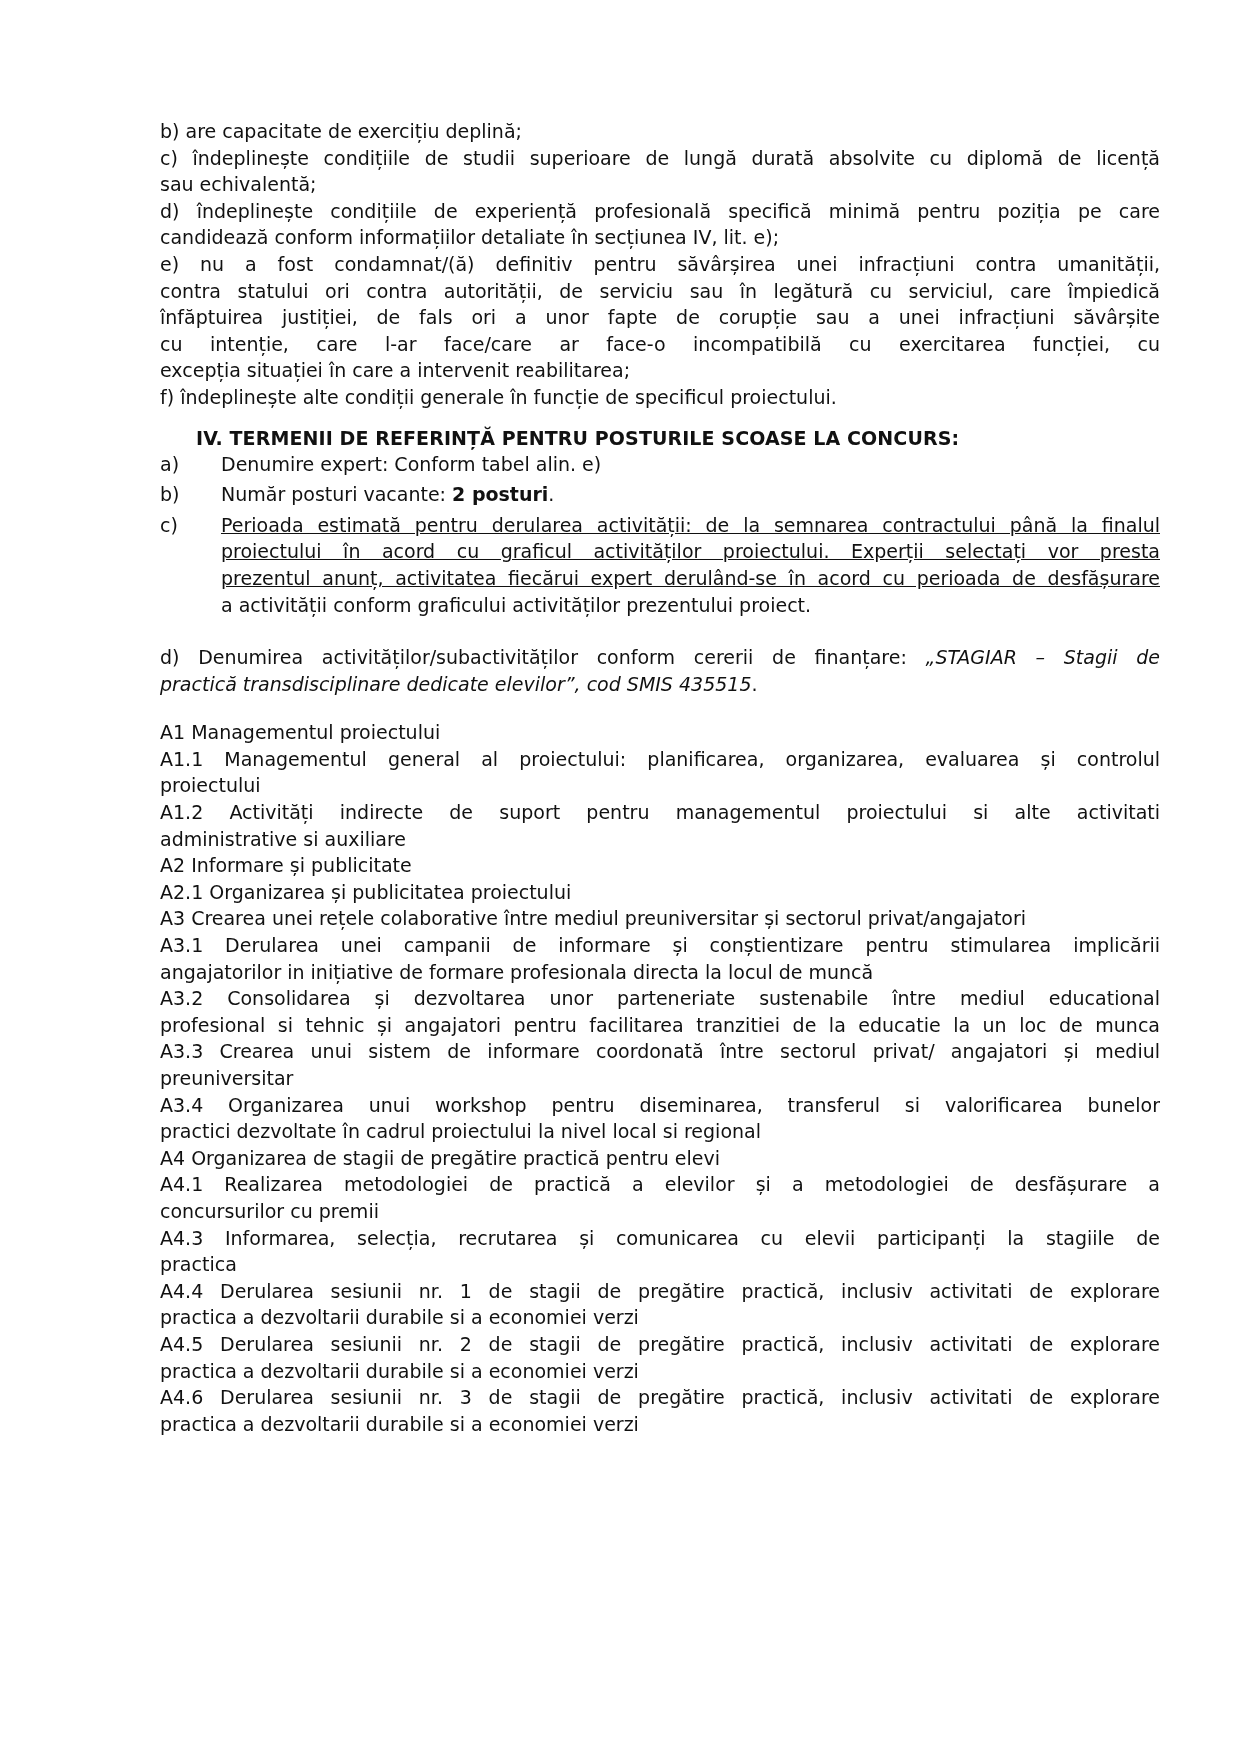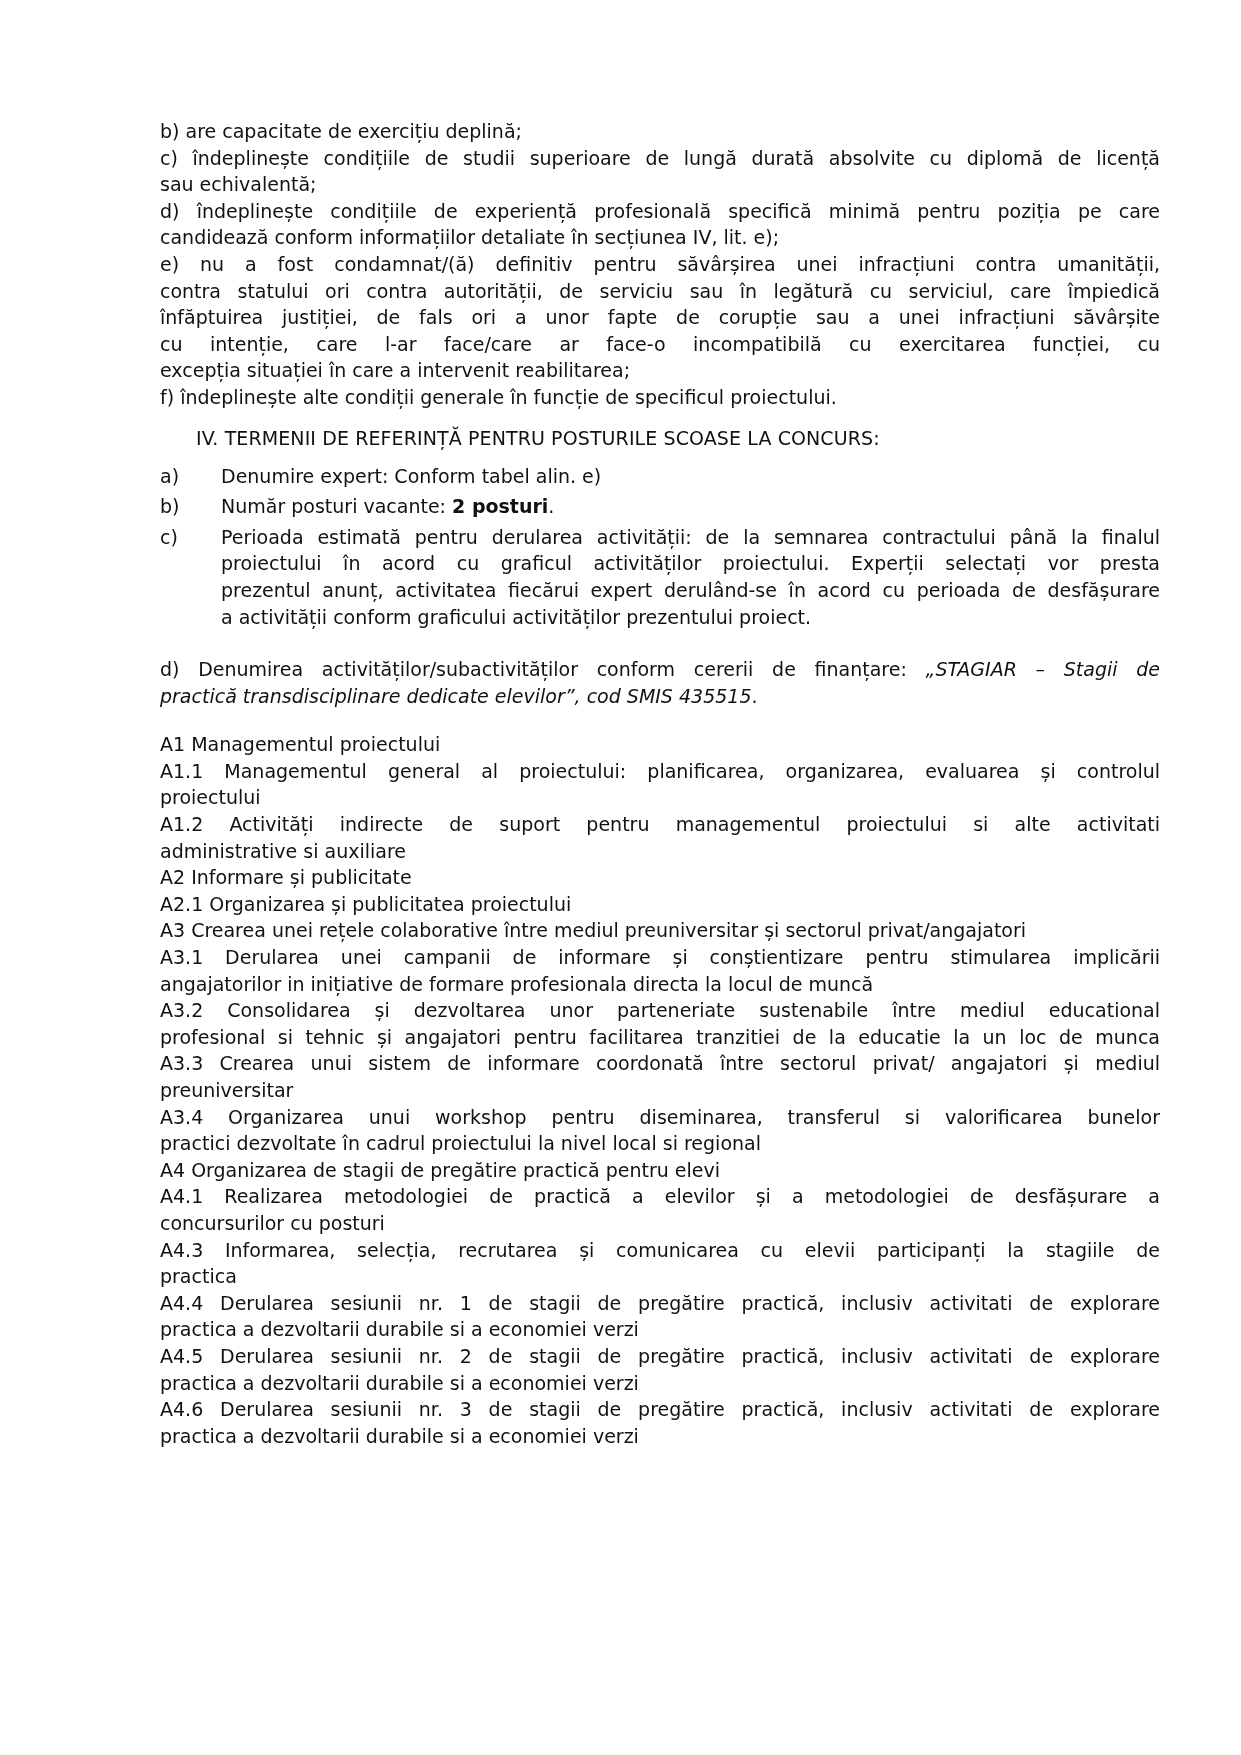--- a/index.html
+++ b/index.html
@@ -2,26 +2,26 @@
 <html><head>
 <meta charset="utf-8">
 <style>
   html, body { margin: 0; padding: 0; background: #ffffff; }
   body { width: 1241px; height: 1755px; position: relative; overflow: hidden;
          font-family: "DejaVu Sans", sans-serif; color: #111111; }
   .page { position: absolute; left: 160px; top: 118px; width: 1000px; }
   .line { display: block; font-size: 19px; line-height: 26.6px; height: 26.6px; white-space: nowrap; }
   .jl { display: block; font-size: 19px; line-height: 26.6px; height: 26.6px; text-align: justify; text-align-last: justify; white-space: nowrap; overflow: hidden; }
   .jl span.j { display: block; text-align: justify; text-align-last: justify; white-space: normal; height: 26.6px; overflow: hidden; }
-  .heading { font-weight: normal; font-size: 19px; margin-left: 36px; margin-top: 14px; margin-bottom: 12px; line-height: 26px; letter-spacing: 0.1px; }
+  .heading { font-weight: bold; font-size: 19px; margin-left: 36px; margin-top: 14px; line-height: 26px; letter-spacing: 0.1px; }
   .gap-md { height: 22px; }
   .lit { display: flex; font-size: 19px; line-height: 26.6px; margin-bottom: 4px; }
   .lit .lbl { width: 36px; flex: none; }
   .lit .txt { flex: 1; margin-left: 25px; }
-  .lit .txt .jl { width: 100%; }
+  .lit .txt .jl { width: 100%; text-decoration: underline; }
   b { font-weight: bold; }
   i { font-style: italic; }
 </style>
 </head>
 <body>
 
 <div class="page">
 
   <div id="conditions">
       <div>
@@ -149,21 +149,21 @@
         </span>
         <span class="line">practici dezvoltate în cadrul proiectului la nivel local si regional</span>
       </div>
       <div>
         <span class="line">A4  Organizarea de stagii de pregătire practică pentru elevi</span>
       </div>
       <div>
         <span class="jl">
           <span class="j">A4.1   Realizarea metodologiei de practică a elevilor și a metodologiei de desfășurare a</span>
         </span>
-        <span class="line">concursurilor cu posturi</span>
+        <span class="line">concursurilor cu premii</span>
       </div>
       <div>
         <span class="jl">
           <span class="j">A4.3   Informarea, selecția, recrutarea și comunicarea cu elevii participanți la stagiile de</span>
         </span>
         <span class="line">practica</span>
       </div>
       <div>
         <span class="jl">
           <span class="j">A4.4   Derularea sesiunii nr. 1 de stagii de pregătire practică, inclusiv activitati de explorare</span>

